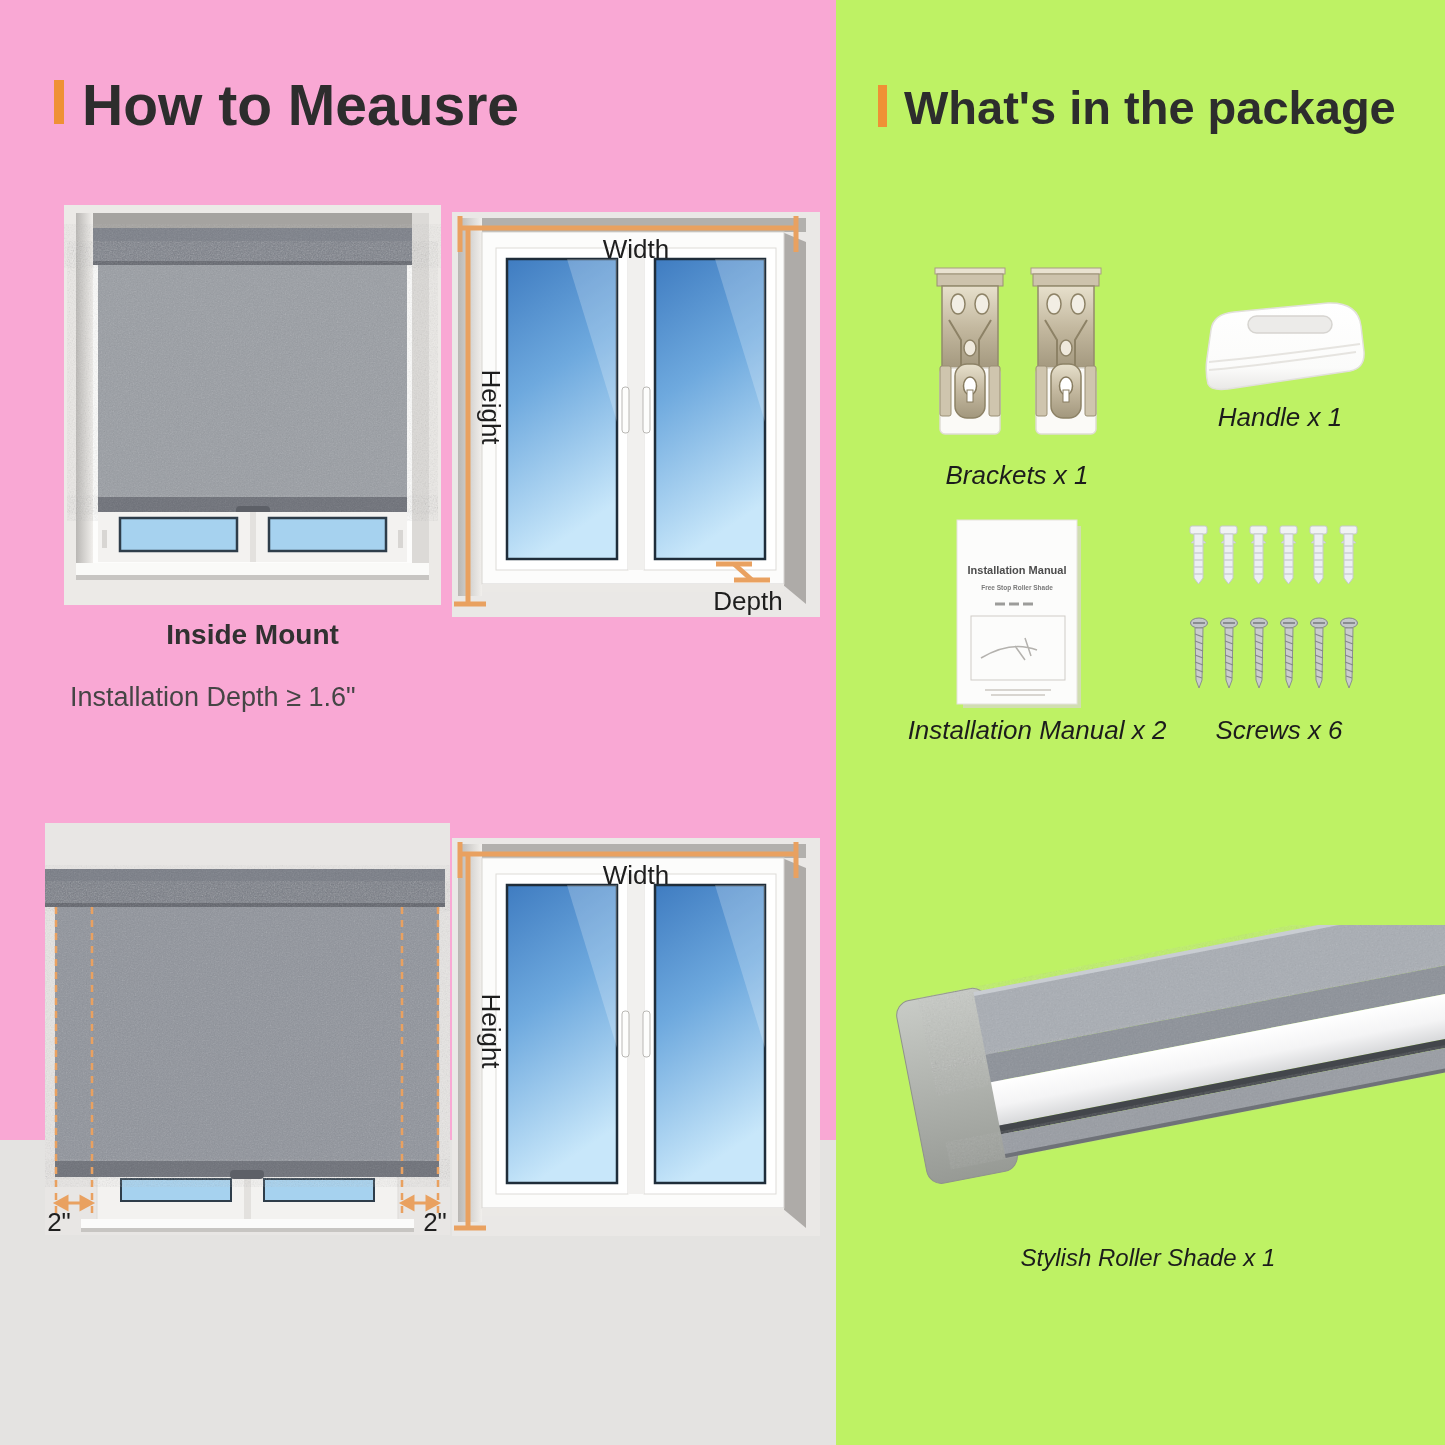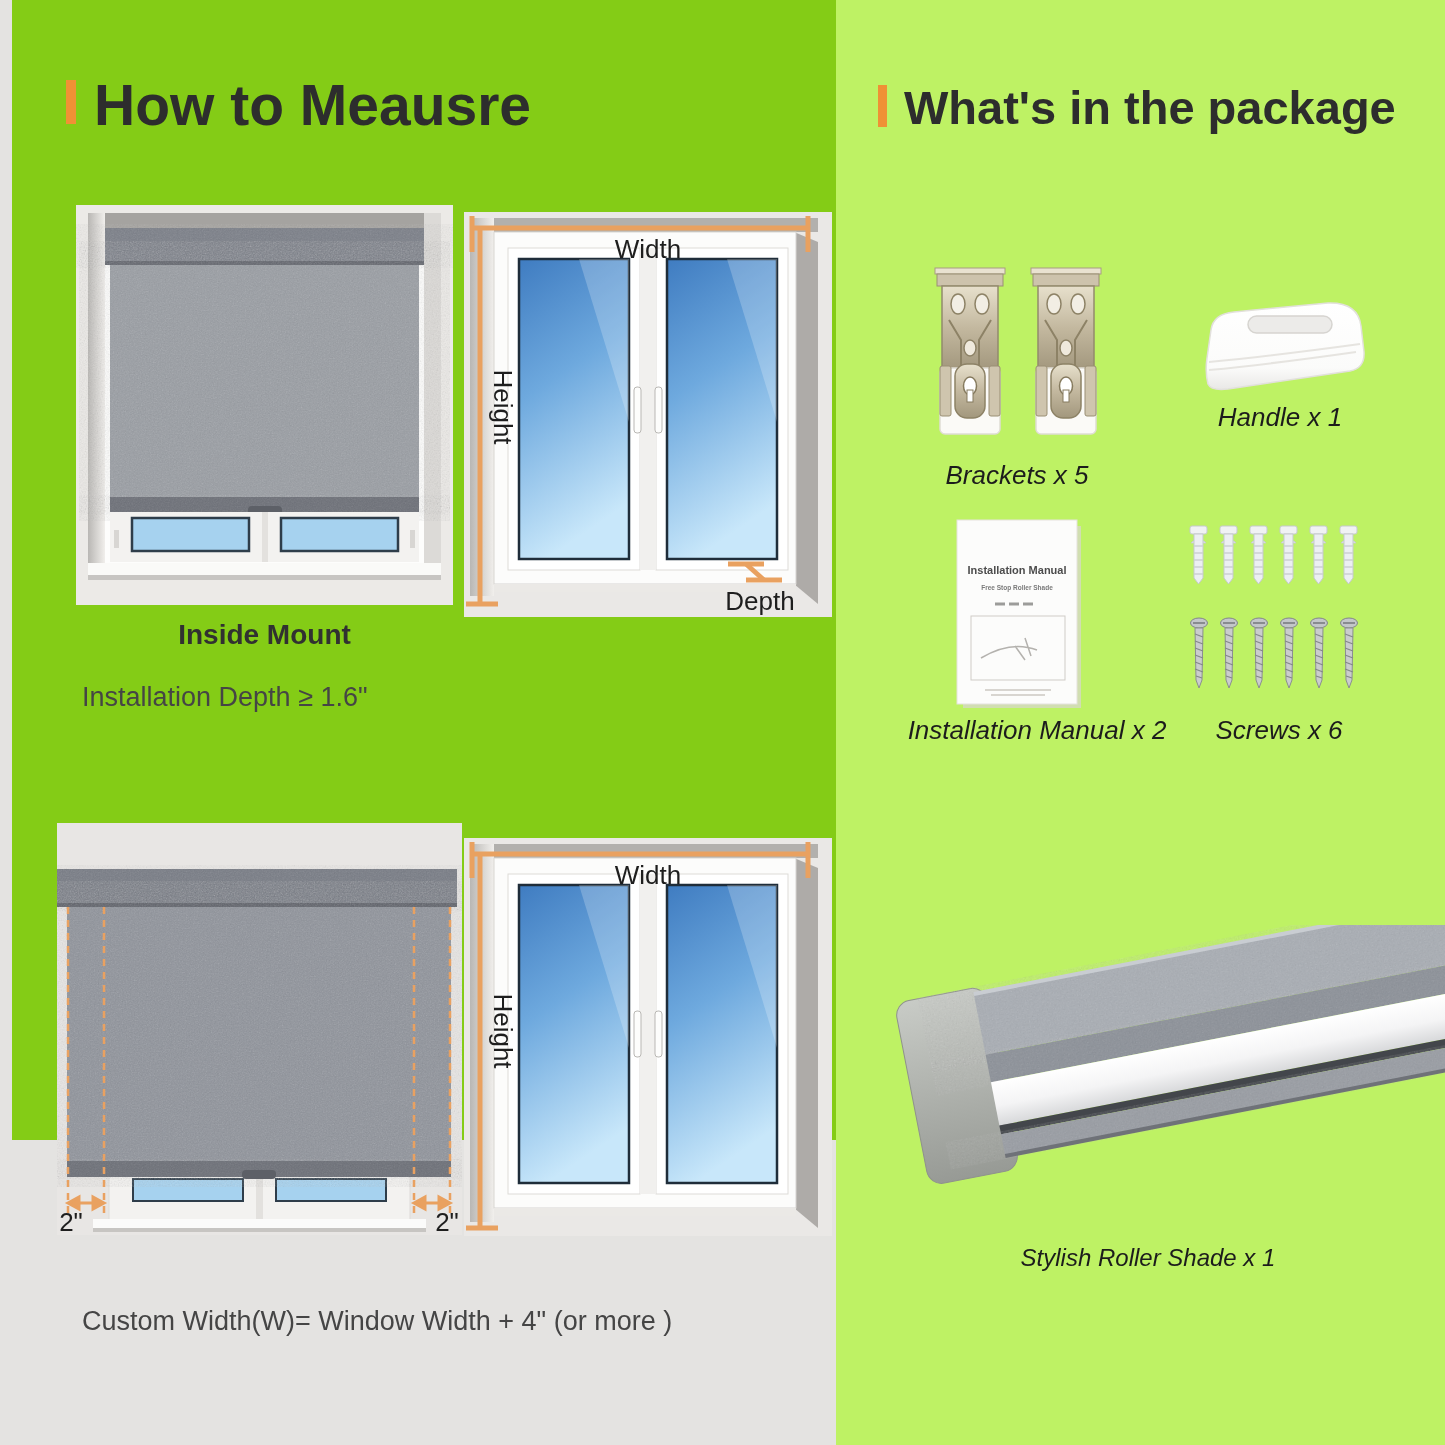--- a/index.html
+++ b/index.html
@@ -2,21 +2,21 @@
 <html><head>
 <meta charset="utf-8">
 <style>
   html,body{margin:0;padding:0;}
   body{
     width:1445px;height:1445px;position:relative;overflow:hidden;
     font-family:"Liberation Sans", sans-serif;
     background:#e4e3e1;
   }
   .abs{position:absolute;}
-  #left-panel{left:12px;top:0;width:836px;height:1140px;background:#84cc16;}
+  #left-panel{left:0;top:0;width:836px;height:1140px;background:#f9a8d4;}
   #right-panel{left:836px;top:0;width:609px;height:1445px;background:#bef264;}
   .section-title{font-weight:bold;color:#2d2d2d;letter-spacing:0px;white-space:nowrap;}
   .accent-bar{background:#ef9135;}
   .mount-heading{font-weight:bold;color:#313131;font-size:28px;text-align:center;white-space:nowrap;}
   .note-line{font-size:27px;color:#454545;white-space:nowrap;}
   .item-label{font-weight:normal;font-style:italic;color:#1c1c1c;font-size:26px;text-align:center;white-space:nowrap;}
   svg text{font-family:"Liberation Sans", sans-serif;}
   .dim-label{font-size:26px;fill:#1e1e1e;}
 </style>
 </head>
@@ -207,21 +207,20 @@
     <g stroke="#e9a160" stroke-width="5">
       <line x1="16" y1="14" x2="16" y2="390"></line>
       <line x1="2" y1="390" x2="34" y2="390"></line>
     </g>
     <text class="dim-label" x="184" y="46" text-anchor="middle">Width</text>
     <text class="dim-label" x="30" y="193" text-anchor="middle" transform="rotate(90 30 193)">Height</text>
   </svg>
 
 
   <div class="abs" style="left:70px;top:1303px;line-height:37px;">
-    <div class="note-line">Custom Width(W)= Window Width + 4" (or more )</div>
   </div>
 
 </div>
 
 <div id="right-panel" class="abs">
 
   <div class="accent-bar abs" style="left:42px;top:85px;width:9px;height:42px;"></div>
   <div class="section-title abs" style="left:68px;top:80px;font-size:47px;">What's in the package</div>
 
   <svg class="abs" style="left:97px;top:266px;" width="170" height="172" viewBox="0 0 170 172">
@@ -238,21 +237,21 @@
         <rect x="7" y="98" width="11" height="50" rx="2" fill="#cfc5ae" stroke="#9a8f75" stroke-width="1"></rect>
         <rect x="56" y="98" width="11" height="50" rx="2" fill="#cfc5ae" stroke="#9a8f75" stroke-width="1"></rect>
         <rect x="22" y="96" width="30" height="54" rx="12" fill="url(#metalGrad)" stroke="#8d8266" stroke-width="1.5"></rect>
         <ellipse cx="37" cy="118" rx="6.5" ry="9" fill="#ffffff" stroke="#857a5e" stroke-width="1.5"></ellipse>
         <rect x="34" y="122" width="6" height="12" fill="#ffffff" stroke="#857a5e" stroke-width="1"></rect>
       </g>
     </defs>
     <use href="#bracketg" x="0" y="2"></use>
     <use href="#bracketg" x="96" y="2"></use>
   </svg>
-  <div class="item-label abs" style="left:61px;top:460px;width:240px;">Brackets x 5</div>
+  <div class="item-label abs" style="left:61px;top:460px;width:240px;">Brackets x 1</div>
 
   <svg class="abs" style="left:366px;top:300px;" width="166" height="92" viewBox="0 0 166 92">
     <path d="M6,84 Q3,72 5,58 L9,30 Q11,14 32,12 L126,3 Q156,2 159,26 L162,52 Q163,68 148,71 L26,89 Q9,91 6,84 Z" fill="url(#handleGrad)" stroke="#e2e0dc" stroke-width="1.5"></path>
     <rect x="46" y="16" width="84" height="17" rx="8.5" fill="#ecebe9" stroke="#d6d4d0" stroke-width="1.5"></rect>
     <path d="M7,62 Q70,56 158,44 M7,70 Q70,64 154,52" fill="none" stroke="#e6e4e0" stroke-width="2"></path>
   </svg>
   <div class="item-label abs" style="left:324px;top:402px;width:240px;">Handle x 1</div>
 
   <svg class="abs" style="left:119px;top:518px;" width="128" height="192" viewBox="0 0 128 192">
     <rect x="8" y="8" width="118" height="182" fill="#d9d6d1" opacity="0.7"></rect>

